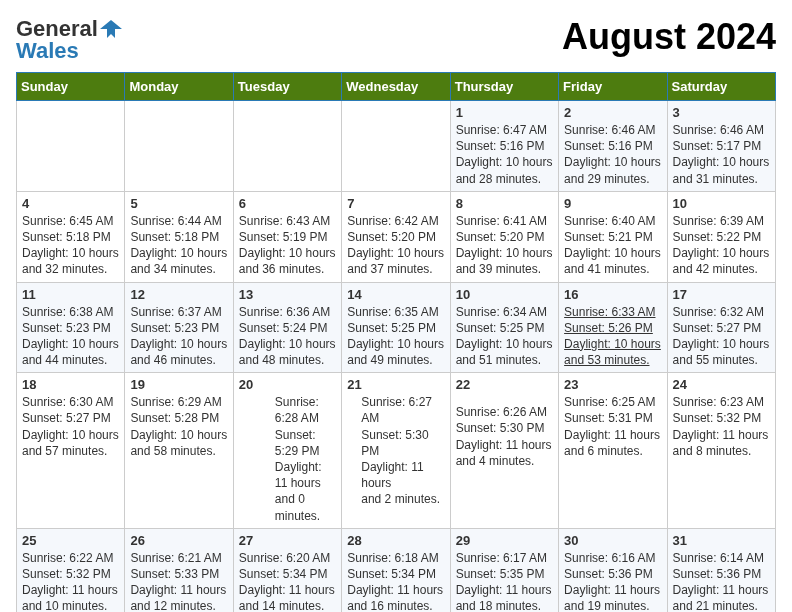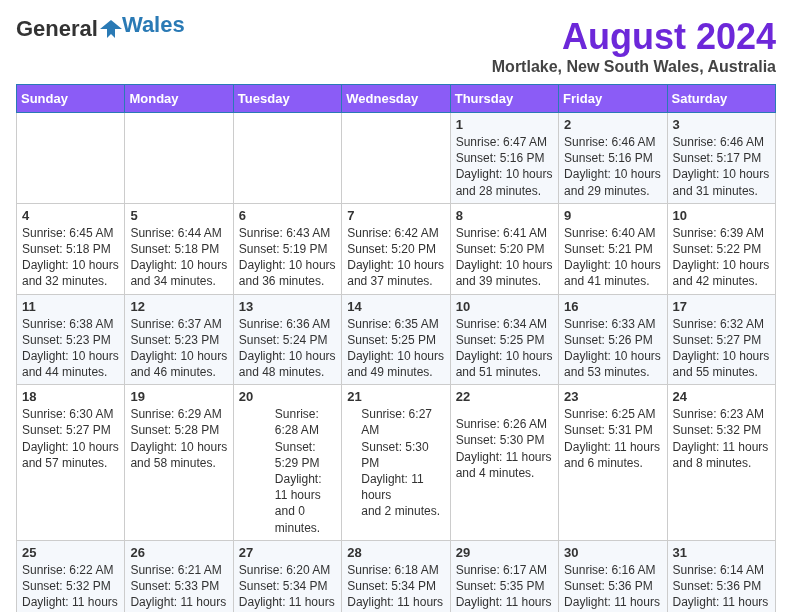--- a/index.html
+++ b/index.html
@@ -11,47 +11,47 @@
       padding: 16px;
     }
     .header {
       display: flex;
       justify-content: space-between;
       align-items: flex-start;
       margin-bottom: 8px;
     }
     .logo {
       display: flex;
-      flex-direction: row;
+      flex-direction: column;
       align-items: flex-start;
     }
     .logo-row {
       display: flex;
       align-items: center;
     }
     .title-section {
       text-align: right;
     }
     .month-year {
       font-size: 36px;
       font-weight: bold;
-      color: #6d28d9;
+      color: #000000;
     }
     .location {
       font-size: 16px;
       color: #444;
       font-weight: bold;
     }
     table {
       width: 100%;
       border-collapse: collapse;
       table-layout: fixed;
     }
     thead tr th {
-      background: #8b5cf6;
+      background: #4d7c0f;
       color: #fff;
       font-size: 13px;
       font-weight: bold;
       padding: 6px 4px;
       text-align: left;
       border: 1px solid #2a7ab5;
     }
     tbody tr td {
       vertical-align: top;
       border: 1px solid #ccc;
@@ -91,21 +91,20 @@
     <div class="logo-row">
       <span style="font-size:22px;font-weight:bold;color:#333;">General</span>
       <svg width="22" height="22" viewBox="0 0 22 22" style="margin-left:2px;">
         <polygon points="11,2 22,11 15,11 15,20 11,16 7,20 7,11 0,11" fill="#2a7ab5"></polygon>
       </svg>
     </div>
     <span style="font-size:22px;font-weight:bold;color:#2a7ab5;margin-top:-4px;">Wales</span>
   </div>
   <div class="title-section">
     <div class="month-year">August 2024</div>
-    <div class="location">Mortlake, New South Wales, Australia</div>
   </div>
 </div>
 
 <table>
   <thead>
     <tr id="header-row">
         <th>Sunday</th>
         <th>Monday</th>
         <th>Tuesday</th>
         <th>Wednesday</th>
@@ -224,21 +223,21 @@
         </td>
         <td>
           <span class="day-num">10</span>
           <div class="cell-info" style="white-space: pre-line;">Sunrise: 6:34 AM
 Sunset: 5:25 PM
 Daylight: 10 hours
 and 51 minutes.</div>
         </td>
         <td>
           <span class="day-num">16</span>
-          <div class="cell-info" style="white-space: pre-line;">Sunrise: 6:33 AM
+          <div class="cell-info" style="white-space: pre-line; text-decoration: underline;">Sunrise: 6:33 AM
 Sunset: 5:26 PM
 Daylight: 10 hours
 and 53 minutes.</div>
         </td>
         <td>
           <span class="day-num">17</span>
           <div class="cell-info" style="white-space: pre-line;">Sunrise: 6:32 AM
 Sunset: 5:27 PM
 Daylight: 10 hours
 and 55 minutes.</div>

